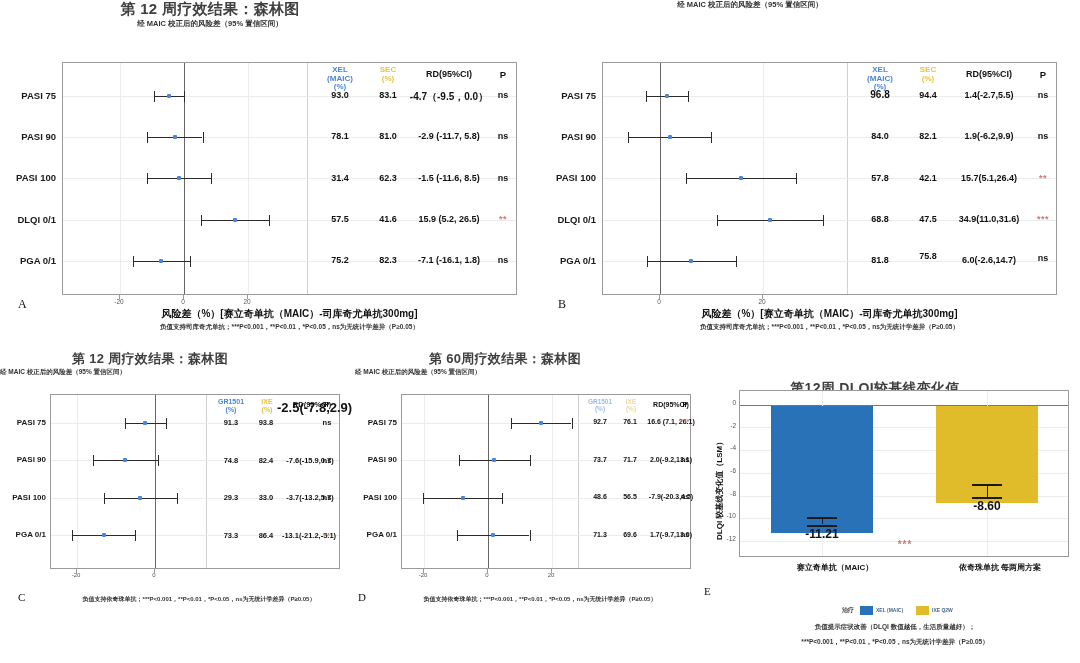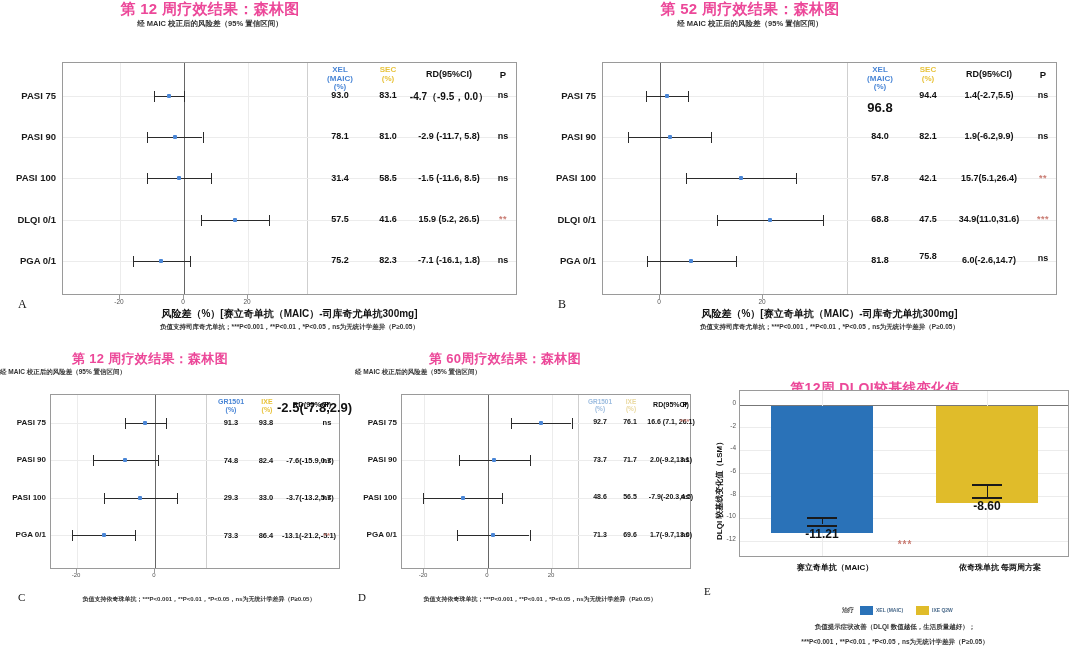--- a/index.html
+++ b/index.html
@@ -10,21 +10,21 @@
     font-family: "Liberation Sans", "DejaVu Sans", sans-serif;
     overflow: hidden;
   }
   #root { position: relative; width: 1080px; height: 663px; }
 
   .panel { position: absolute; }
 
   .ptitle {
     text-align: center;
     font-weight: bold;
-    color: #ec4899;
+    color: #404040;
     letter-spacing: .3px;
     white-space: nowrap;
   }
   .psub {
     text-align: center;
     font-weight: bold;
     color: #333;
     white-space: nowrap;
   }
   .psub.left { text-align: left; }
@@ -136,21 +136,21 @@
       <div class="cell" style="left:304px;top:27px;width:42px;font-size:9px;">83.1</div>
       <div class="cell" style="left:346px;top:27px;width:80px;font-size:10px;">-4.7（-9.5，0.0）</div>
       <div class="cell" style="left:426px;top:27px;width:28px;font-size:9px;">ns</div>
 
       <div class="cell" style="left:250px;top:68px;width:54px;font-size:9px;">78.1</div>
       <div class="cell" style="left:304px;top:68px;width:42px;font-size:9px;">81.0</div>
       <div class="cell" style="left:346px;top:68px;width:80px;font-size:9px;">-2.9 (-11.7, 5.8)</div>
       <div class="cell" style="left:426px;top:68px;width:28px;font-size:9px;">ns</div>
 
       <div class="cell" style="left:250px;top:110px;width:54px;font-size:9px;">31.4</div>
-      <div class="cell" style="left:304px;top:110px;width:42px;font-size:9px;">58.5</div>
+      <div class="cell" style="left:304px;top:110px;width:42px;font-size:9px;">62.3</div>
       <div class="cell" style="left:346px;top:110px;width:80px;font-size:9px;">-1.5 (-11.6, 8.5)</div>
       <div class="cell" style="left:426px;top:110px;width:28px;font-size:9px;">ns</div>
 
       <div class="cell" style="left:250px;top:151px;width:54px;font-size:9px;">57.5</div>
       <div class="cell" style="left:304px;top:151px;width:42px;font-size:9px;">41.6</div>
       <div class="cell" style="left:346px;top:151px;width:80px;font-size:9px;">15.9 (5.2, 26.5)</div>
       <div class="cell sig" style="left:426px;top:151px;width:28px;font-size:9px;">**</div>
 
       <div class="cell" style="left:250px;top:192px;width:54px;font-size:9px;">75.2</div>
       <div class="cell" style="left:304px;top:192px;width:42px;font-size:9px;">82.3</div>
@@ -170,21 +170,20 @@
     <div class="tick" style="left:103px;top:298px;width:32px;font-size:6.5px;">-20</div>
     <div class="tick" style="left:167px;top:298px;width:32px;font-size:6.5px;">0</div>
     <div class="tick" style="left:231px;top:298px;width:32px;font-size:6.5px;">20</div>
 
     <div class="axistitle" style="left:62px;top:307px;width:455px;font-size:10px;">风险差（%）[赛立奇单抗（MAIC）-司库奇尤单抗300mg]</div>
     <div class="footnote" style="left:62px;top:323px;width:455px;font-size:6.5px;">负值支持司库奇尤单抗；***P&lt;0.001，**P&lt;0.01，*P&lt;0.05，ns为无统计学差异（P≥0.05）</div>
     <div class="pletter" style="left:18px;top:297px;font-size:12px;">A</div>
   </div>
 
   <div class="panel" style="left:540px;top:0;width:540px;height:345px;">
-    <div class="ptitle" style="left:60px;top:28px;width:420px;font-size:15px;">第 52 周疗效结果：森林图</div>
     <div class="psub" style="left:60px;top:49px;width:420px;font-size:7.5px;">经 MAIC 校正后的风险差（95% 置信区间）</div>
 
     <div class="plotbox" style="left:62px;top:62px;width:455px;height:233px;">
       <div class="divline" style="left:244px;"></div>
       <div class="gridline" style="top:33px;"></div>
       <div class="gridline" style="top:74px;"></div>
       <div class="gridline" style="top:115px;"></div>
       <div class="gridline" style="top:157px;"></div>
       <div class="gridline" style="top:198px;"></div>
       <div class="vgrid" style="left:160px;"></div>
@@ -213,21 +212,21 @@
       <div class="ci" style="left:43.6px;top:198px;width:89.1px;"></div>
       <div class="cap" style="left:43.6px;top:193px;height:11px;"></div>
       <div class="cap" style="left:132.7px;top:193px;height:11px;"></div>
       <div class="pt" style="left:85.9px;top:196px;"></div>
 
       <div class="colhead" style="left:250px;top:3px;width:54px;font-size:8px;color:#4a86d6;">XEL<br>(MAIC)<br>(%)</div>
       <div class="colhead" style="left:304px;top:3px;width:42px;font-size:8px;color:#e8c33c;">SEC<br>(%)</div>
       <div class="colhead" style="left:346px;top:7px;width:80px;font-size:9px;color:#111;">RD(95%CI)</div>
       <div class="colhead" style="left:426px;top:7px;width:28px;font-size:9.5px;color:#111;">P</div>
 
-      <div class="cell" style="left:250px;top:37px;width:54px;font-size:13px;">96.8</div>
+      <div class="cell" style="left:250px;top:26px;width:54px;font-size:10px;">96.8</div>
       <div class="cell" style="left:304px;top:27px;width:42px;font-size:9px;">94.4</div>
       <div class="cell" style="left:346px;top:27px;width:80px;font-size:9px;">1.4(-2.7,5.5)</div>
       <div class="cell" style="left:426px;top:27px;width:28px;font-size:9px;">ns</div>
 
       <div class="cell" style="left:250px;top:68px;width:54px;font-size:9px;">84.0</div>
       <div class="cell" style="left:304px;top:68px;width:42px;font-size:9px;">82.1</div>
       <div class="cell" style="left:346px;top:68px;width:80px;font-size:9px;">1.9(-6.2,9.9)</div>
       <div class="cell" style="left:426px;top:68px;width:28px;font-size:9px;">ns</div>
 
       <div class="cell" style="left:250px;top:110px;width:54px;font-size:9px;">57.8</div>

